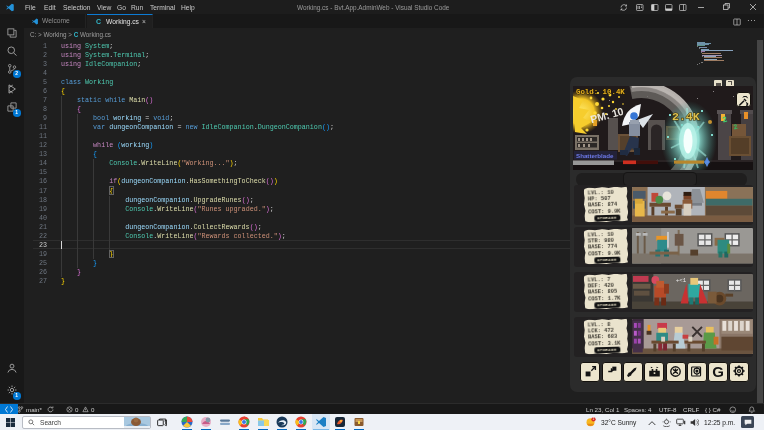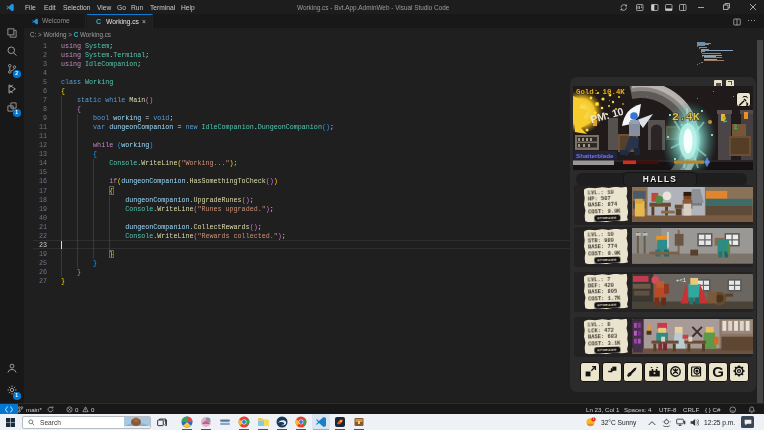--- a/index.html
+++ b/index.html
@@ -386,21 +386,20 @@
 
     <div class="gbtn" style="left:166px; top:15px; width:14.5px; height:15px; border-width:1.4px;">
       <svg width="11" height="11" viewBox="0 0 16 16" style="margin-top:2px">
           <path fill="#141414" d="M2 14l7-7 1.6 1.6-7 7zM7 4c3-2 6-2 9 1-1-3-3-5-6-5zM12 9c2 3 2 6-1 9 3-1 5-3 5-6z" transform="translate(-1,-1)"></path>
           <path fill="#141414" d="M8 5l3 3 1.5-1.5-3-3z"></path>
         </svg>
     </div>
 
     <div class="abs" style="left:6px; top:96px; width:171px; height:12.5px; background:#1f1e1e; border-radius:6px;"></div>
     <div class="abs" style="left:53px; top:95px; width:74px; height:14px; background:#242323; border:1px solid #161515; border-radius:4px;"></div>
-    <div class="abs" style="left:0; top:97.2px; width:180px; text-align:center; color:#f2f2f2; font-size:8.4px; font-weight:bold; letter-spacing:1.3px; font-family:'Liberation Sans'; text-shadow:1px 1px 0 #000;">HALLS</div>
 
     <div class="abs" style="left:4px; top:107.5px; width:179px; height:40px; background:#232122; border-radius:3px;"></div>
     <div class="abs" style="left:4px; top:149.5px; width:179px; height:40px; background:#232122; border-radius:3px;"></div>
     <div class="abs" style="left:4px; top:195px; width:179px; height:40px; background:#232122; border-radius:3px;"></div>
     <div class="abs" style="left:4px; top:240px; width:179px; height:40px; background:#232122; border-radius:3px;"></div>
 
     <div class="paper" style="top:110px;">LVL.: 10<br>HP: 507<br>BASE: 874<br>COST: 9.9K<div class="upg">UPGRADE</div></div>
     <div class="scene" style="top:109.5px;">
       <svg width="121.5" height="35.4" viewBox="0 0 125 36" preserveAspectRatio="none">
         <rect width="125" height="36" fill="#b0b4ba"></rect>

